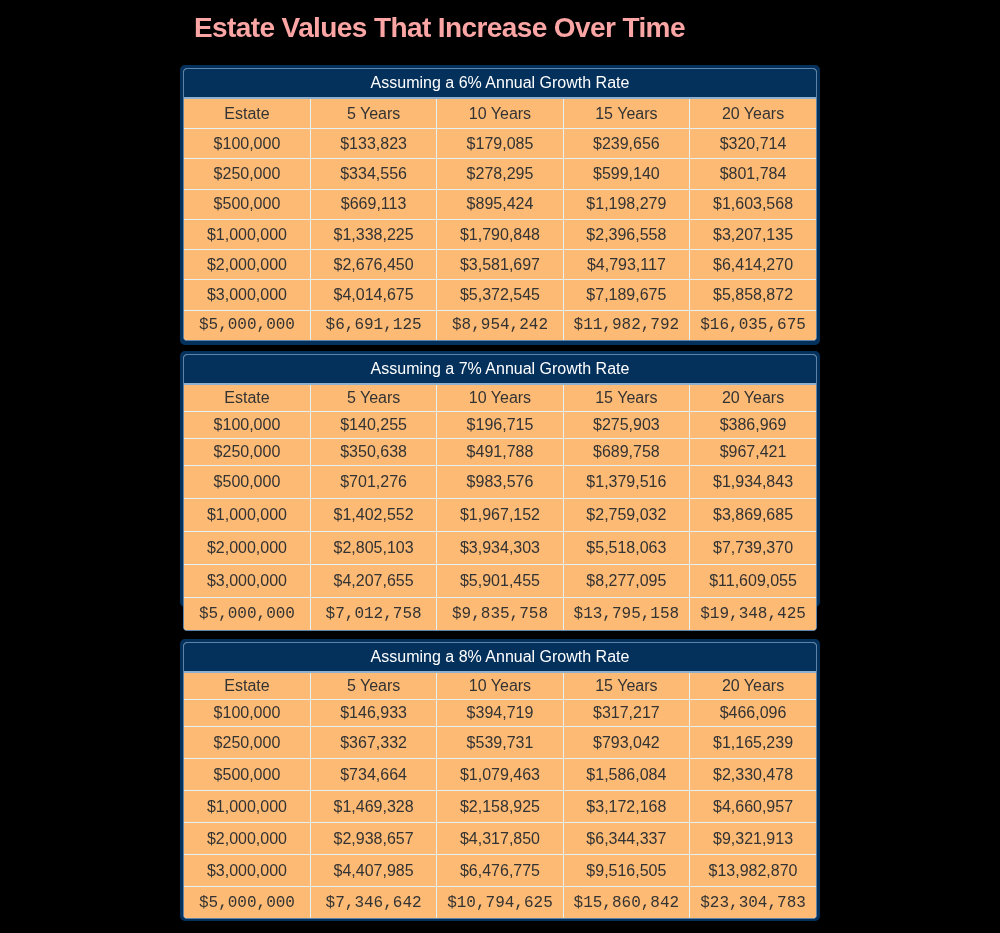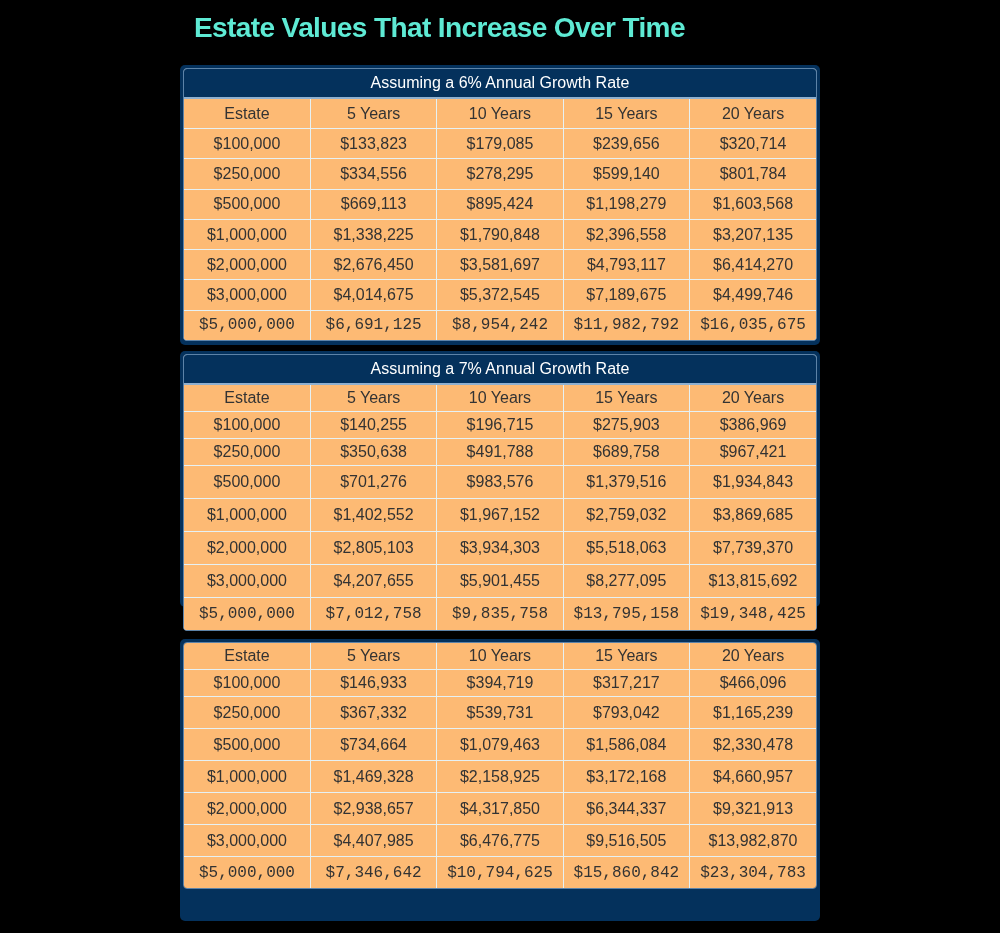--- a/index.html
+++ b/index.html
@@ -14,21 +14,21 @@
     overflow: hidden;
     font-family: "Liberation Sans", sans-serif;
   }
   .page-title {
     position: absolute;
     left: 194px;
     top: 10px;
     margin: 0;
     font-size: 28px;
     font-weight: bold;
-    color: #5eead4;
+    color: #fca5a5;
     letter-spacing: -0.6px;
     line-height: 36px;
   }
   .panel {
     position: absolute;
     left: 180px;
     width: 640px;
     background: #04315c;
     border-radius: 5px;
     box-sizing: border-box;
@@ -133,21 +133,21 @@
         <td>$2,676,450</td>
         <td>$3,581,697</td>
         <td>$4,793,117</td>
         <td>$6,414,270</td>
       </tr>
       <tr class="r5">
         <td>$3,000,000</td>
         <td>$4,014,675</td>
         <td>$5,372,545</td>
         <td>$7,189,675</td>
-        <td>$4,499,746</td>
+        <td>$5,858,872</td>
       </tr>
       <tr class="r6">
         <td>$5,000,000</td>
         <td>$6,691,125</td>
         <td>$8,954,242</td>
         <td>$11,982,792</td>
         <td>$16,035,675</td>
       </tr>
     </tbody>
       </table>
@@ -199,36 +199,37 @@
         <td>$2,805,103</td>
         <td>$3,934,303</td>
         <td>$5,518,063</td>
         <td>$7,739,370</td>
       </tr>
       <tr class="r5">
         <td>$3,000,000</td>
         <td>$4,207,655</td>
         <td>$5,901,455</td>
         <td>$8,277,095</td>
-        <td>$13,815,692</td>
+        <td>$11,609,055</td>
       </tr>
       <tr class="r6">
         <td>$5,000,000</td>
         <td>$7,012,758</td>
         <td>$9,835,758</td>
         <td>$13,795,158</td>
         <td>$19,348,425</td>
       </tr>
     </tbody>
       </table>
   </div>
 </div>
 
 <div class="panel" id="panel-8">
   <div class="panel-inner">
+    <div class="panel-title">Assuming a 8% Annual Growth Rate</div>
     <table class="grid">
       <tbody>
           <tr>
         <th>Estate</th>
         <th>5 Years</th>
         <th>10 Years</th>
         <th>15 Years</th>
         <th>20 Years</th>
       </tr>
       <tr class="r0">

